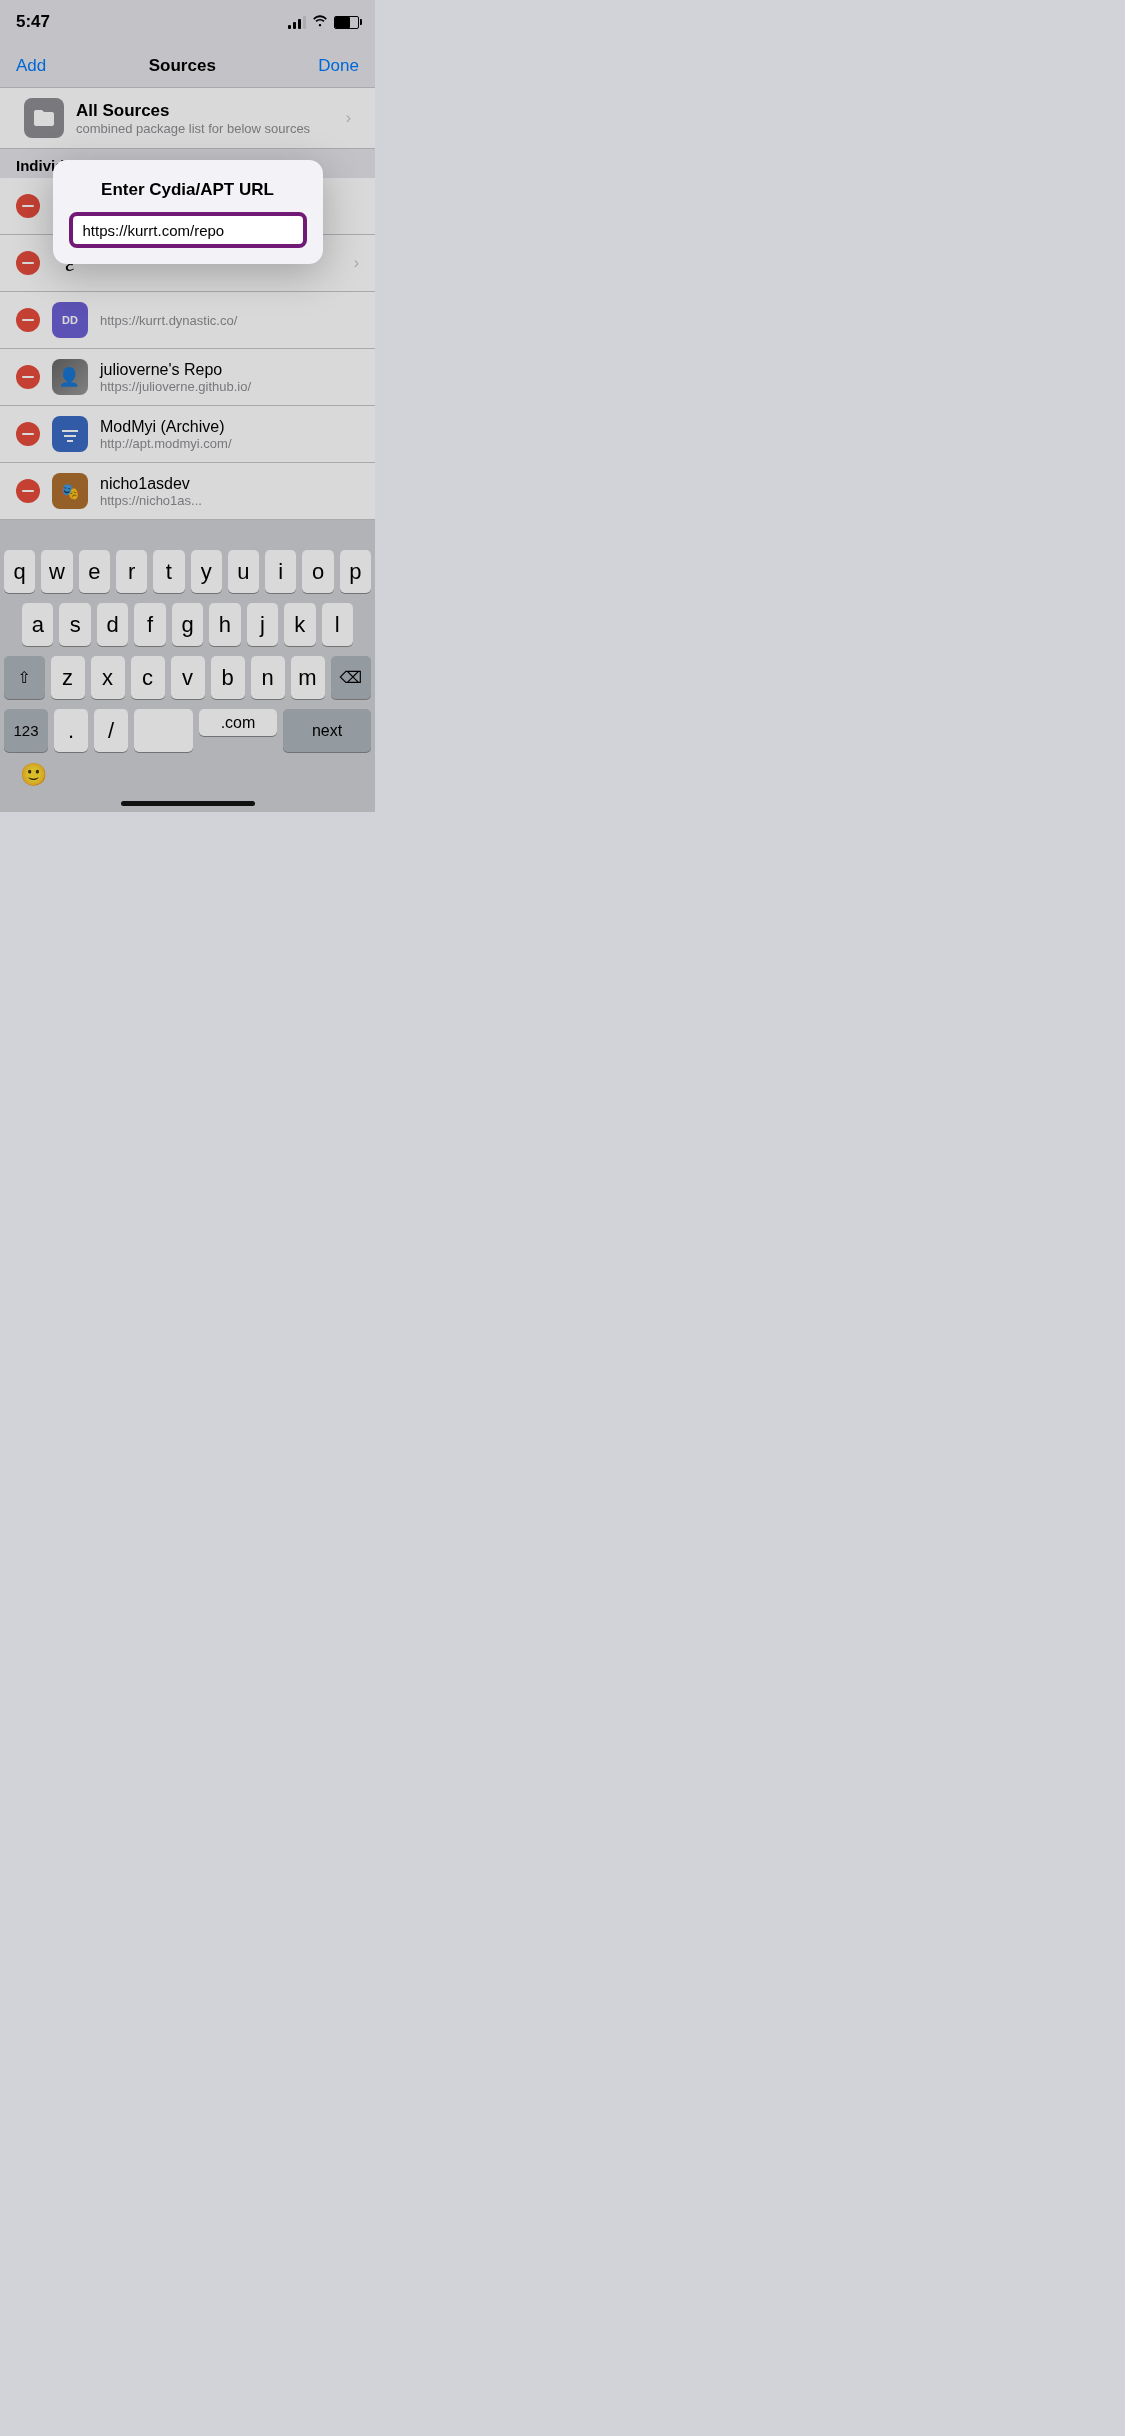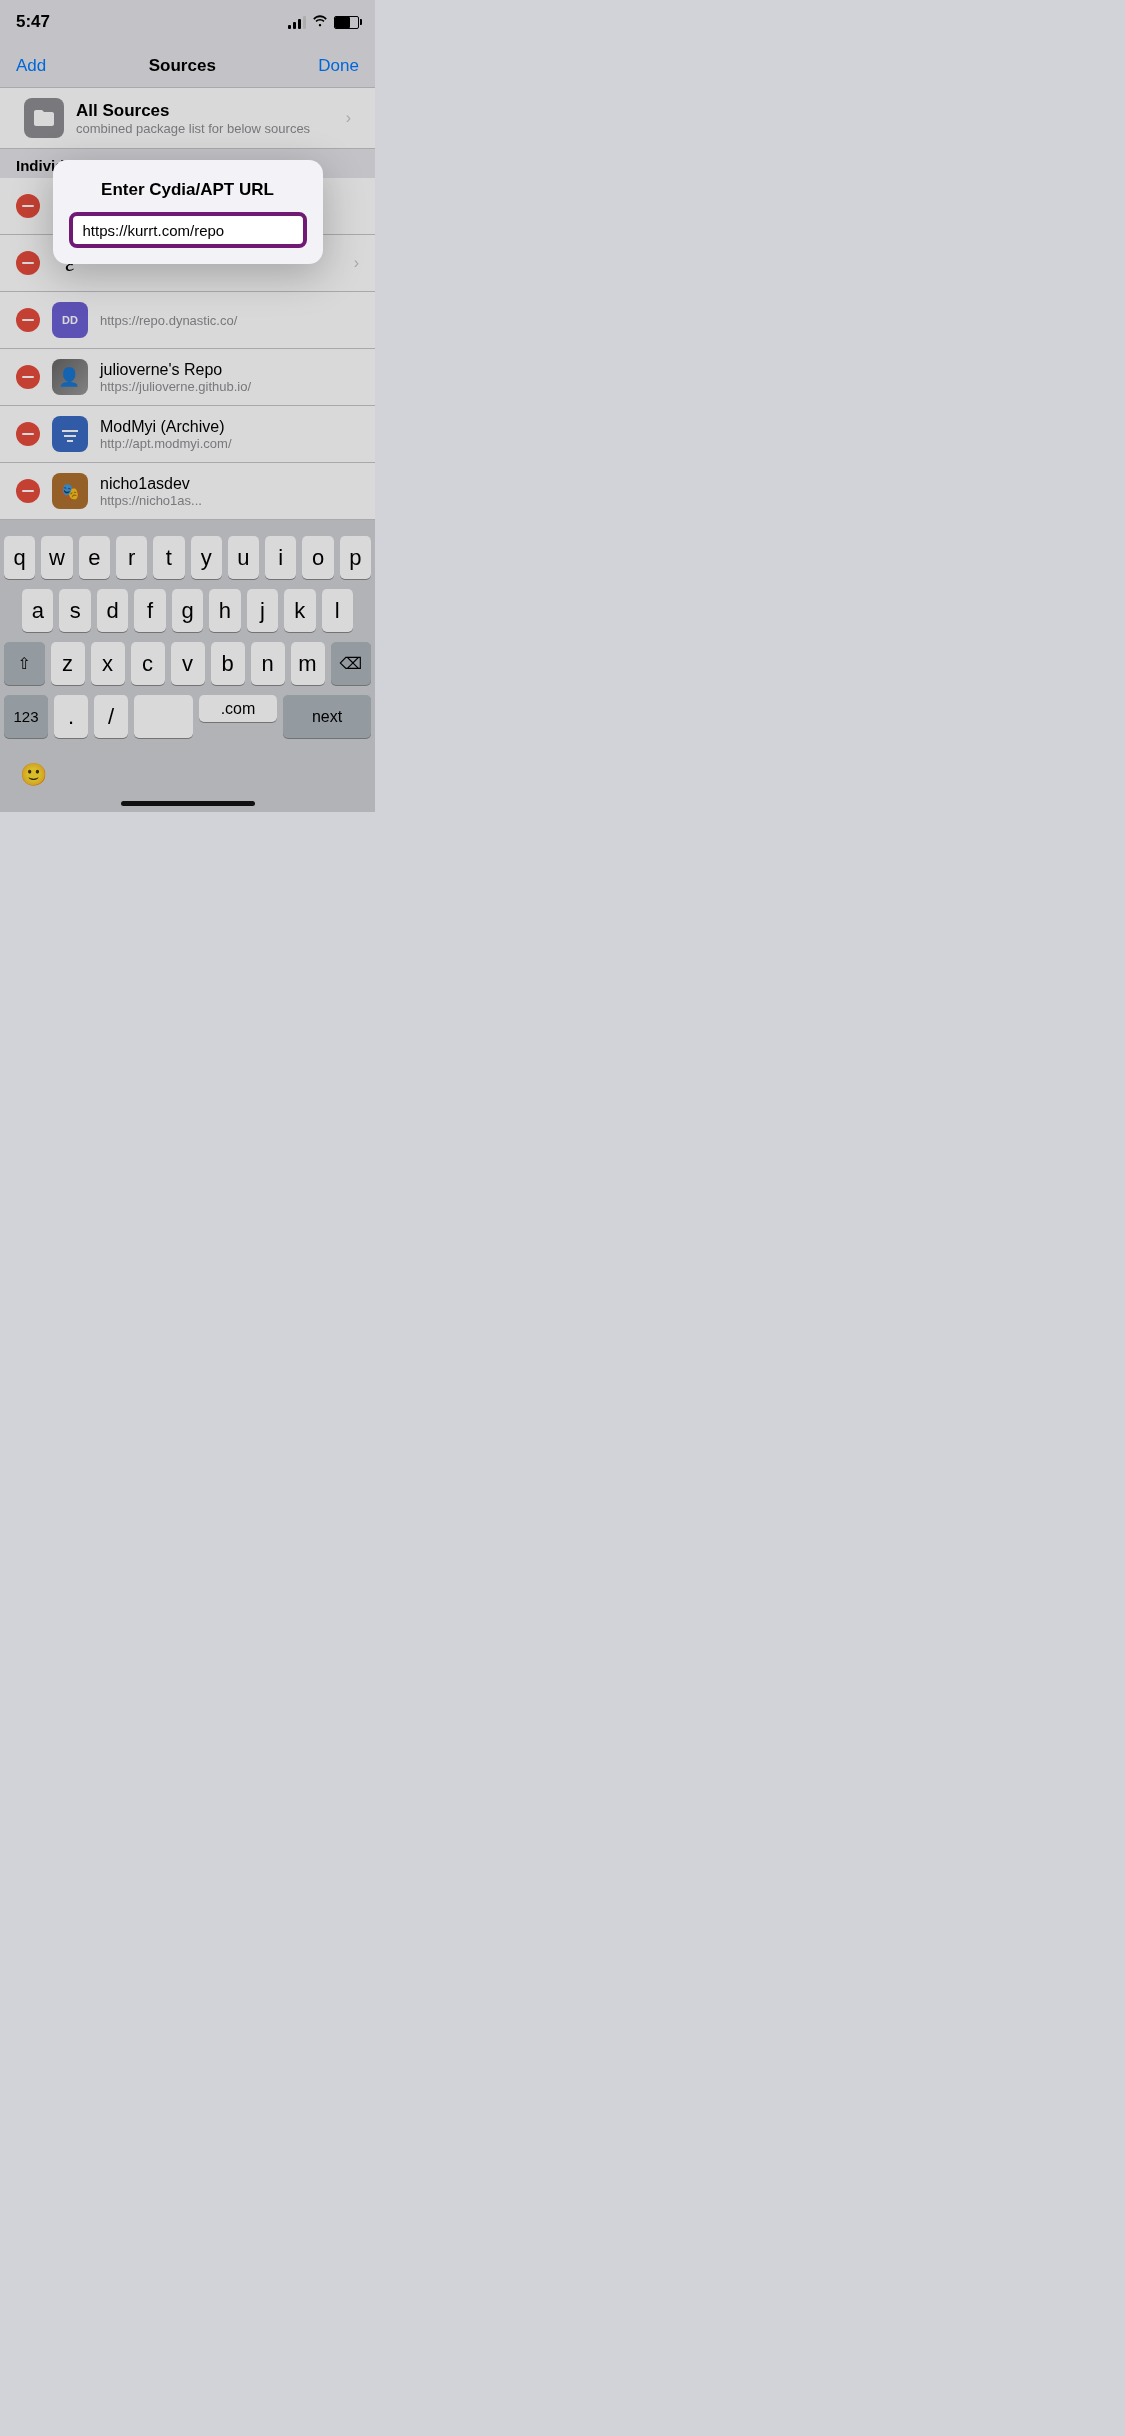--- a/index.html
+++ b/index.html
@@ -328,21 +328,21 @@
       color: #000;
     }
     .key.backspace {
       background: #adb5bd;
       max-width: 44px;
     }
     .key-row-bottom {
       display: flex;
       justify-content: center;
       gap: 6px;
-      margin-bottom: 16px;
+      margin-bottom: 2px;
     }
     .key-123 {
       background: #adb5bd;
       border-radius: 5px;
       height: 43px;
       width: 44px;
       display: flex;
       align-items: center;
       justify-content: center;
       font-size: 15px;
@@ -504,21 +504,21 @@
       <div class="source-url"></div>
     </div>
     <span class="chevron">›</span>
   </div>
 
   <div class="source-row">
     <div class="minus-btn"></div>
     <div class="source-icon dynastic" style="background:#6d60d4;color:#fff;font-size:11px;font-weight:700;border-radius:8px;">DD</div>
     <div class="source-text">
       <div class="source-name"></div>
-      <div class="source-url">https://repo.dynastic.co/</div>
+      <div class="source-url">https://kurrt.dynastic.co/</div>
     </div>
   </div>
 
   <div class="source-row">
     <div class="minus-btn"></div>
     <div class="source-icon julio" style="background:#777;border-radius:8px;overflow:hidden;">
       <div style="width:36px;height:36px;background:linear-gradient(135deg,#666,#999);display:flex;align-items:center;justify-content:center;font-size:18px;">👤</div>
     </div>
     <div class="source-text">
       <div class="source-name">julioverne's Repo</div>

